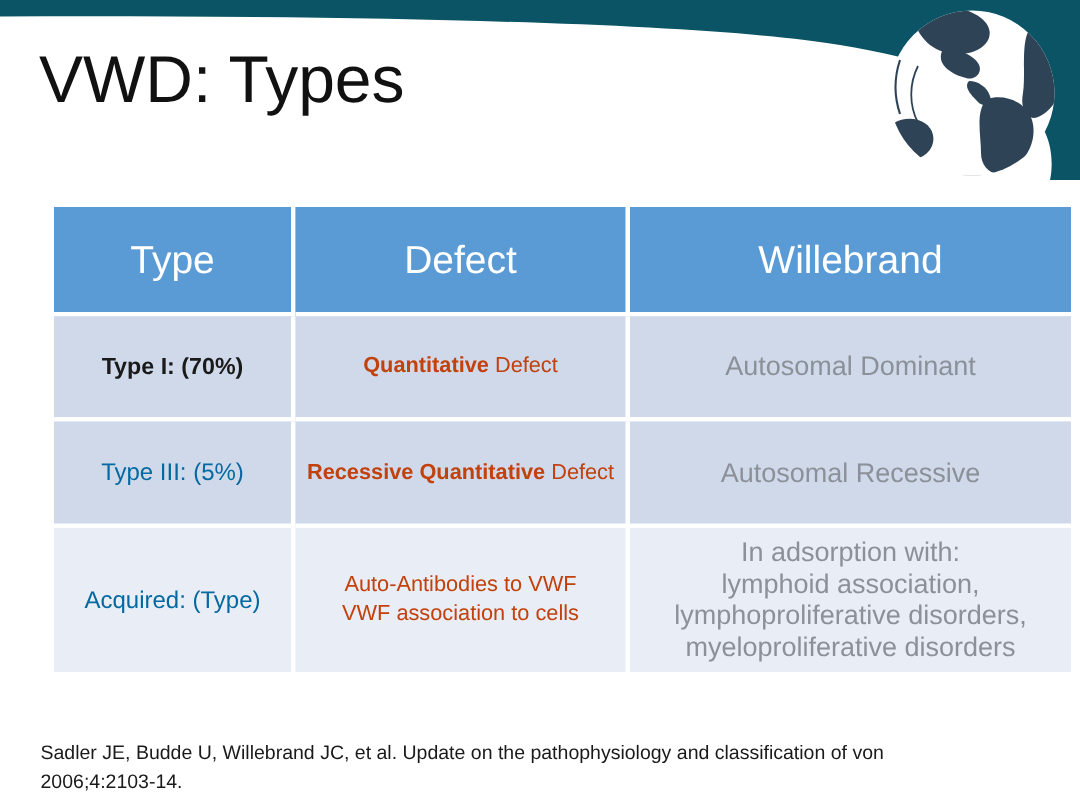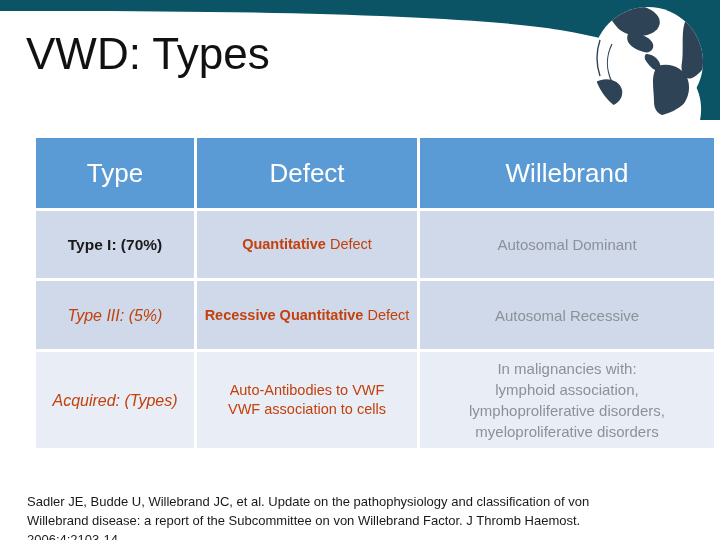--- a/index.html
+++ b/index.html
@@ -97,41 +97,40 @@
   
   .type-label {
     font-size: 15.5px;
     line-height: 20px;
     color: #1a1a1a;
     font-weight: bold;
   }
   .type-label-reg {
     font-size: 16px;
     line-height: 21px;
-    color: #c2410c;
-    font-weight: 400;
-    font-style: italic;
+    color: #0369a1;
+    font-weight: 400;
   }
   .type-sub {
     font-size: 15px;
     line-height: 20px;
     color: #1a1a1a;
     font-weight: 400;
   }
   .defect-text {
     font-size: 14.5px;
     line-height: 19px;
     color: #c2410c;
     font-weight: 400;
   }
   .defect-text b {
     font-weight: bold;
   }
   .inherit-text {
-    font-size: 15px;
+    font-size: 18px;
     line-height: 21px;
     color: #8C9199;
     font-weight: 400;
   }
 
   
   #citation {
     position: absolute;
     left: 27px;
     top: 492px;
@@ -240,38 +239,37 @@
       <td>
         <div class="cell-inner">
           <div class="inherit-text">Autosomal Recessive</div>
         </div>
       </td>
     </tr>
 
     <tr class="row-b r4">
       <td>
         <div class="cell-inner">
-          <div class="type-label-reg">Acquired: (Types)</div>
+          <div class="type-label-reg">Acquired: (Type)</div>
         </div>
       </td>
       <td>
         <div class="cell-inner">
           <div class="defect-text">Auto-Antibodies to VWF</div>
           <div class="defect-text">VWF association to cells</div>
         </div>
       </td>
       <td>
         <div class="cell-inner">
-          <div class="inherit-text">In malignancies with:</div>
+          <div class="inherit-text">In adsorption with:</div>
           <div class="inherit-text">lymphoid association,</div>
           <div class="inherit-text">lymphoproliferative disorders,</div>
           <div class="inherit-text">myeloproliferative disorders</div>
         </div>
       </td>
     </tr>
   </tbody>
 </table>
 
 <div id="citation">
   <div>Sadler JE, Budde U, Willebrand JC, et al. Update on the pathophysiology and classification of von</div>
-  <div>Willebrand disease: a report of the Subcommittee on von Willebrand Factor. J Thromb Haemost.</div>
   <div>2006;4:2103-14.</div>
 </div>
 
 </body></html>

